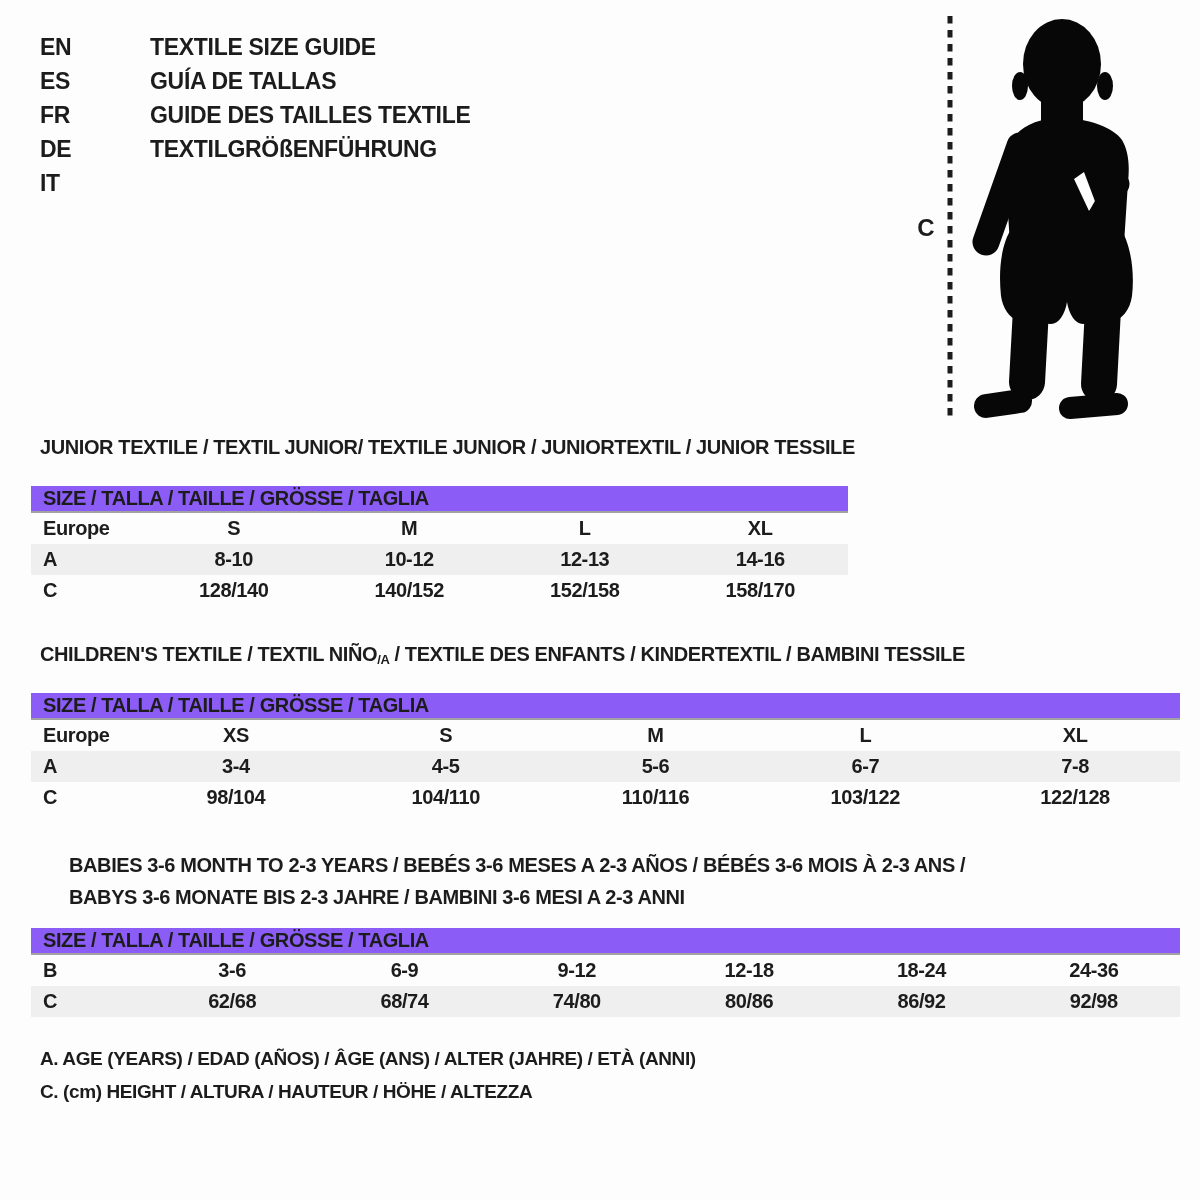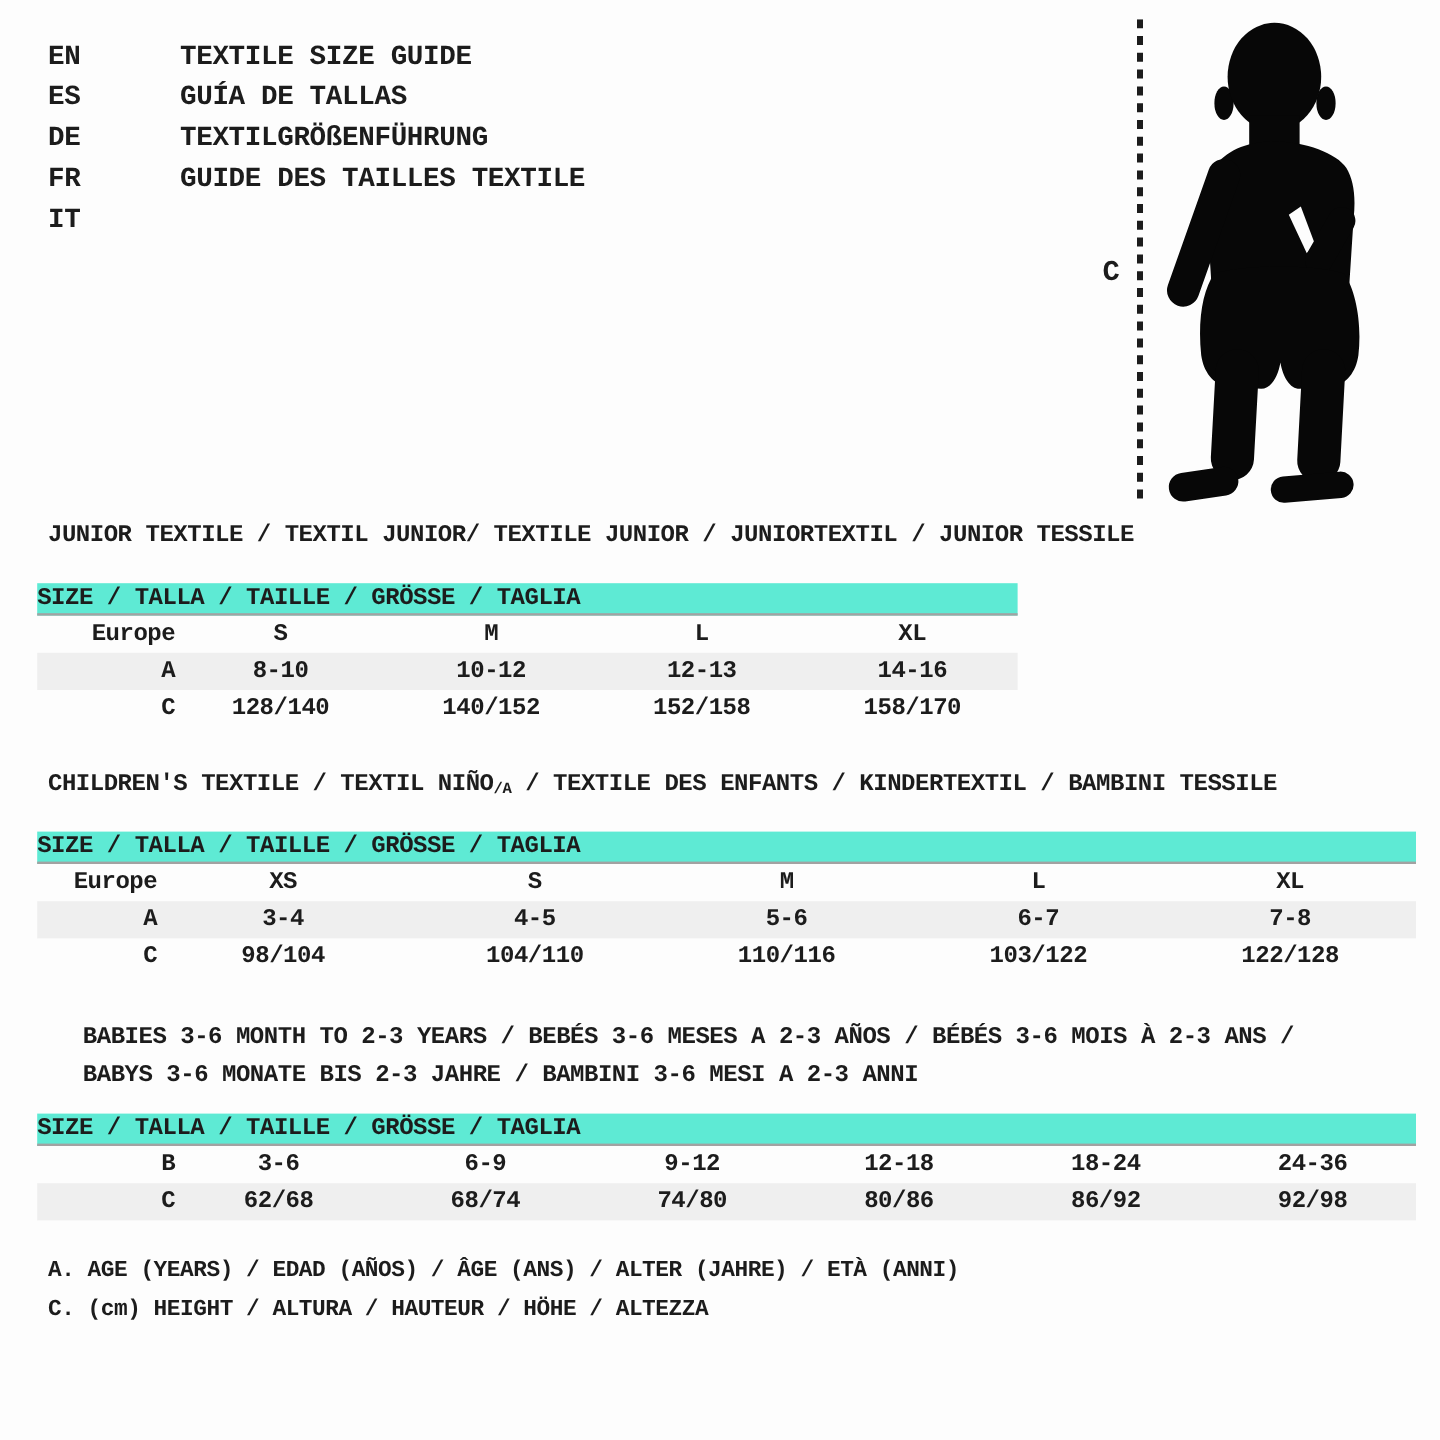--- a/index.html
+++ b/index.html
@@ -3,21 +3,21 @@
 <meta charset="utf-8">
 <style>
   html, body { margin: 0; padding: 0; }
   body {
     width: 1200px; height: 1200px;
     background: #fdfdfd;
     font-family: "Liberation Sans", "DejaVu Sans", sans-serif;
     color: #1c1c1c;
     -webkit-font-smoothing: antialiased;
   }
-  .page { position: relative; width: 1200px; height: 1200px; overflow: hidden; font-family: Liberation Mono, monospace; }
+  .page { position: relative; width: 1200px; height: 1200px; overflow: hidden; }
 
   
   .lang-block { position: absolute; left: 40px; top: 30px; }
   .lang-row { display: flex; height: 34px; line-height: 34px; }
   .lang-code {
     width: 78px; font-size: 23px; font-weight: 700; letter-spacing: -0.3px;
   }
   .lang-title { font-size: 23px; font-weight: 700; letter-spacing: -0.3px; white-space: nowrap; margin-left: 32px; }
 
   
@@ -33,29 +33,30 @@
     position: absolute; left: 40px;
     font-size: 20px; font-weight: 700; letter-spacing: -0.4px;
     white-space: nowrap; line-height: 26px;
   }
   .subsc { font-size: 13px; vertical-align: -3px; letter-spacing: -0.4px; }
 
   
   .size-table { position: absolute; left: 31px; }
   .size-bar {
     height: 25px; line-height: 25px;
-    background: #5eead4; border-bottom: 2px solid #a2a2a2;
+    background: #8b5cf6; border-bottom: 2px solid #a2a2a2;
+    padding-left: 12px;
     font-size: 20px; font-weight: 700; letter-spacing: -0.4px;
     white-space: nowrap;
   }
   .trow { display: flex; height: 31px; line-height: 31px; align-items: center; }
   .trow.shaded { background: #efefef; }
   .trow .c0 {
     width: 115px; padding-left: 12px; box-sizing: border-box;
-    font-size: 20px; font-weight: 700; letter-spacing: -0.4px; text-align: right;
+    font-size: 20px; font-weight: 700; letter-spacing: -0.4px; text-align: left;
   }
   .children-table .trow .c0 { width: 100px; }
   .trow .c {
     flex: 1; text-align: center;
     font-size: 20px; font-weight: 700; letter-spacing: -0.4px;
   }
   .junior-table { width: 817px; }
   .children-table, .babies-table { width: 1149px; }
 
   
@@ -73,26 +74,26 @@
   <div class="lang-block">
     <div class="lang-row">
       <span class="lang-code">EN</span>
       <span class="lang-title">TEXTILE SIZE GUIDE</span>
     </div>
     <div class="lang-row">
       <span class="lang-code">ES</span>
       <span class="lang-title">GUÍA DE TALLAS</span>
     </div>
     <div class="lang-row">
+      <span class="lang-code">FR</span>
+      <span class="lang-title">GUIDE DES TAILLES TEXTILE</span>
+    </div>
+    <div class="lang-row">
       <span class="lang-code">DE</span>
       <span class="lang-title">TEXTILGRÖßENFÜHRUNG</span>
-    </div>
-    <div class="lang-row">
-      <span class="lang-code">FR</span>
-      <span class="lang-title">GUIDE DES TAILLES TEXTILE</span>
     </div>
     <div class="lang-row">
       <span class="lang-code">IT</span>
     </div>
   </div>
 
   <svg class="measure-line" width="8" height="404" viewBox="0 0 8 404">
     <line x1="4" y1="0" x2="4" y2="404" stroke="#1c1c1c" stroke-width="5" stroke-dasharray="7.5 6.5"></line>
   </svg>
   <div class="measure-label">C</div>

